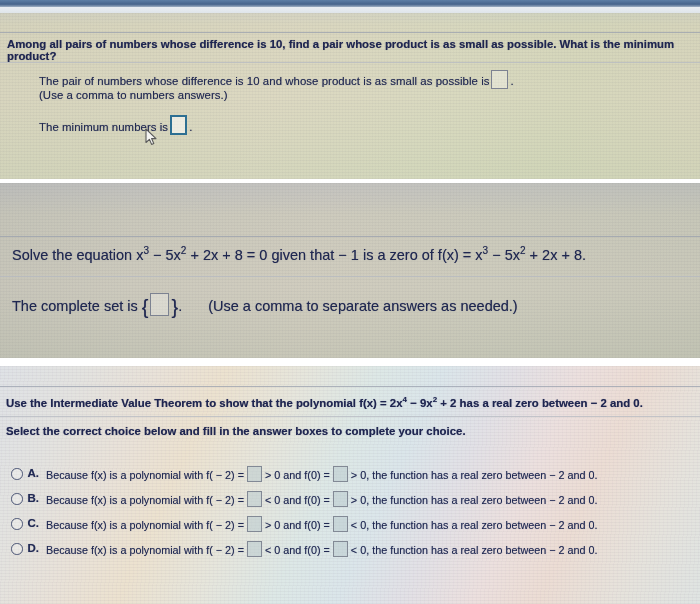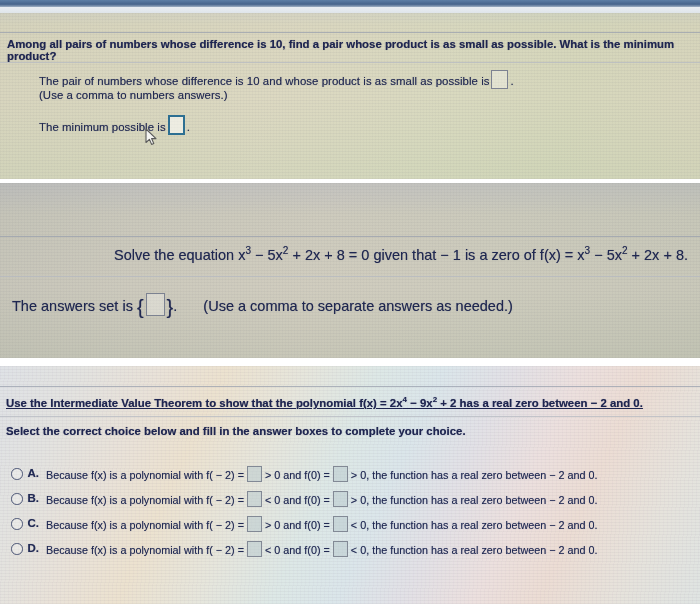--- a/index.html
+++ b/index.html
@@ -129,21 +129,20 @@
     width: 13px;
     height: 18px;
     z-index: 7;
     pointer-events: none;
   }
 
   
   #panel2 {
     top: 183px;
     height: 175px;
-    text-align: right;
   }
   #panel2 .bgwash {
     background:
       linear-gradient(100deg, #dcdcd6 0%, #e2e1da 20%, #e6e4dc 45%, #e3e3da 70%, #dedfd6 100%),
       linear-gradient(to bottom, #d9dade 0%, #e4e3db 18%, #e7e5dd 60%, #dedfd5 100%);
     background-blend-mode: multiply, normal;
   }
   .eq-big {
     font-size: 14.5px;
     line-height: 20px;
@@ -224,21 +223,21 @@
 
     <div class="rule soft" style="position:absolute; top:62px; left:0; width:700px;"></div>
 
     <div style="position:absolute; top:70px; left:7px; width:686px;" class="q-text">
       <span>The pair of numbers whose difference is 10 and whose product is as small as possible is</span><span class="ansbox"></span><span>.</span>
     </div>
 
     <div style="position:absolute; top:88px; left:7px;" class="q-text">(Use a comma to numbers answers.)</div>
 
     <div style="position:absolute; top:115px; left:7px;" class="q-text">
-      <span>The minimum possible is</span><span class="ansbox active"></span><span>.</span>
+      <span>The minimum numbers is</span><span class="ansbox active"></span><span>.</span>
     </div>
   </div>
 
   <svg class="cursor" style="left:145px; top:128px;" viewBox="0 0 13 18">
     <path d="M1,1 L1,14.5 L4.4,11.3 L6.6,16.4 L8.8,15.4 L6.6,10.6 L11,10.6 Z" fill="#f4f4f2" stroke="#5a5a5a" stroke-width="1.1" stroke-linejoin="round"></path>
   </svg>
 </div>
 
 <div class="panel" id="panel2">
   <div class="bgwash"></div>
@@ -247,35 +246,35 @@
   <div class="content">
     <div class="rule" style="position:absolute; top:53px; left:0; width:700px;"></div>
 
     <div style="position:absolute; top:62px; left:12px; width:676px;" class="eq-big mono-eq">
       <span>Solve the equation x</span><span class="sup">3</span><span> − 5x</span><span class="sup">2</span><span> + 2x + 8 = 0 given that − 1 is a zero of f(x) = x</span><span class="sup">3</span><span> − 5x</span><span class="sup">2</span><span> + 2x + 8.</span>
     </div>
 
     <div class="rule soft" style="position:absolute; top:93px; left:0; width:700px;"></div>
 
     <div style="position:absolute; top:110px; left:12px;" class="eq-big">
-      <span>The answers set is</span>
+      <span>The complete set is</span>
       <span class="brace">{</span><span class="ansbox" style="width:17px;height:21px;vertical-align:-5px;"></span><span class="brace">}</span><span>.</span>
       <span style="margin-left:22px;">(Use a comma to separate answers as needed.)</span>
     </div>
   </div>
 </div>
 
 <div class="panel" id="panel3">
   <div class="bgwash"></div>
   <div class="moire"></div>
 
   <div class="content">
     <div class="rule" style="position:absolute; top:20px; left:0; width:700px;"></div>
 
-    <div style="position:absolute; top:31px; left:6px; width:690px;text-decoration:underline;" class="q-head">
+    <div style="position:absolute; top:31px; left:6px; width:690px;" class="q-head">
       <span>Use the Intermediate Value Theorem to show that the polynomial f(x) = 2x</span><span class="sup">4</span><span> − 9x</span><span class="sup">2</span><span> + 2 has a real zero between − 2 and 0.</span>
     </div>
 
     <div class="rule soft" style="position:absolute; top:50px; left:0; width:700px;"></div>
 
     <div style="position:absolute; top:59px; left:6px;" class="q-head">Select the correct choice below and fill in the answer boxes to complete your choice.</div>
 
     <div style="position:absolute; top:100px; left:11px; width:686px;">
 
       <div class="choice-row">

